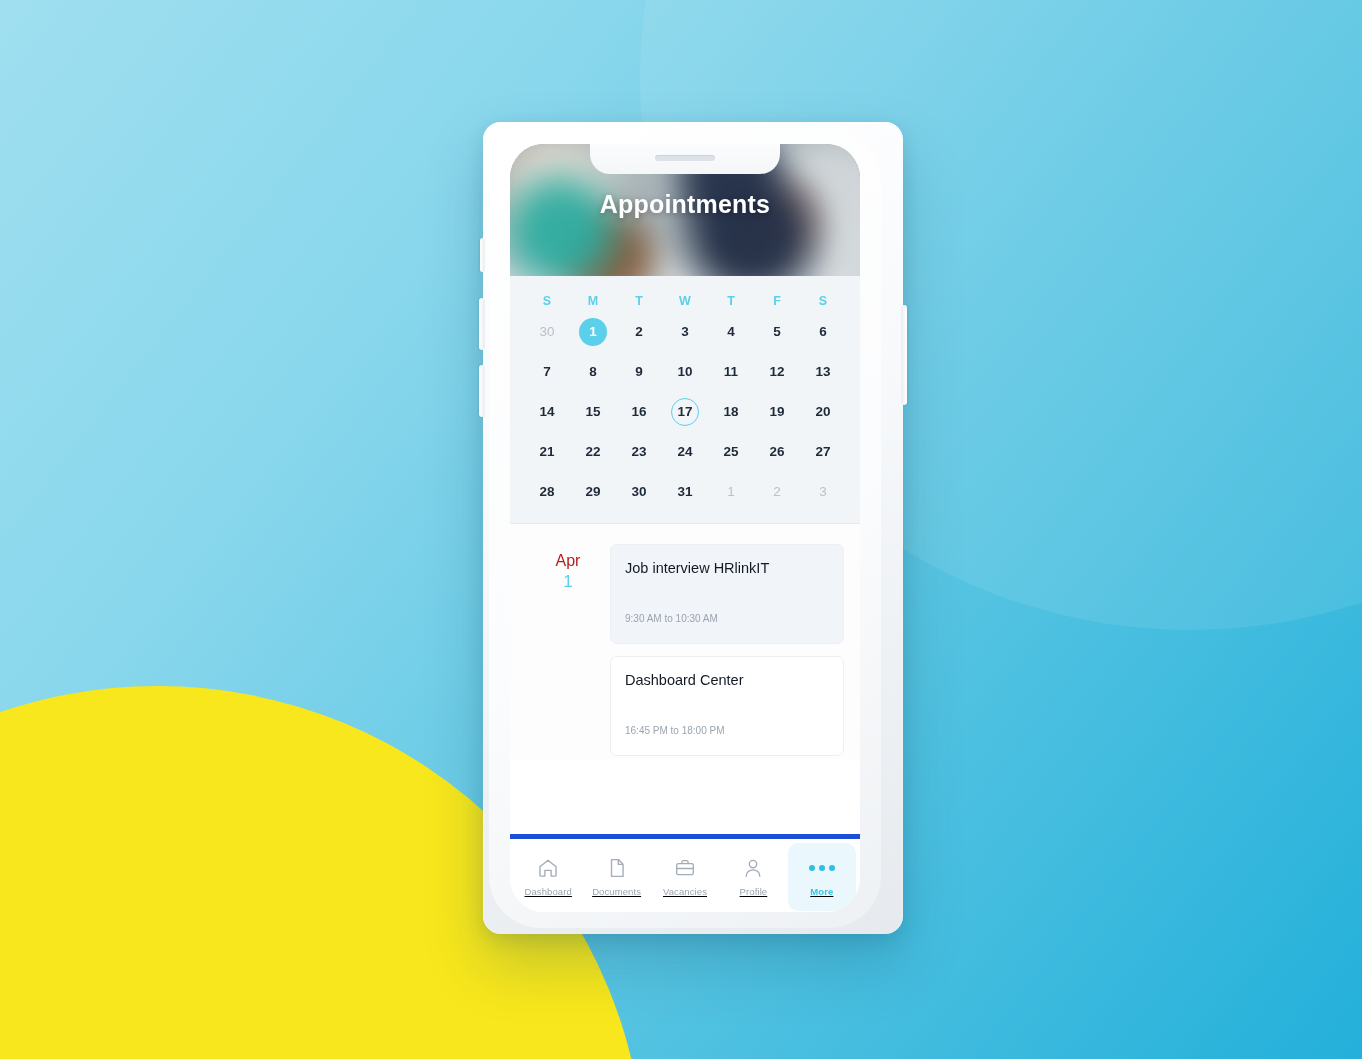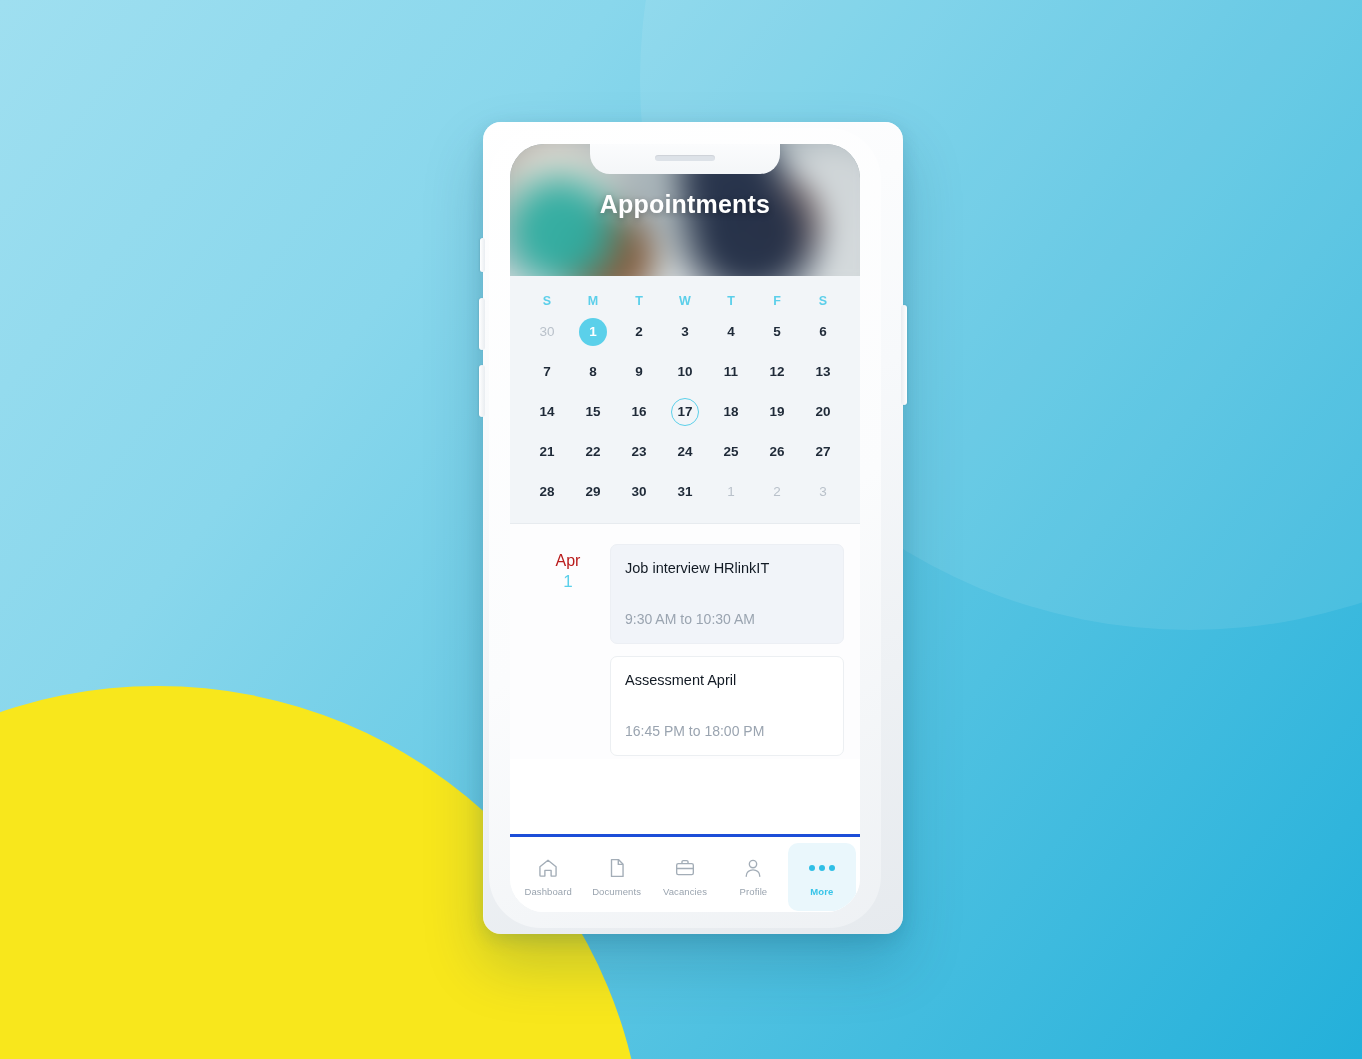--- a/index.html
+++ b/index.html
@@ -242,37 +242,38 @@
   }
   .appt-card.filled { background: #f1f4f9; border: 1px solid #eceff4; }
   .appt-card.outline { background: #ffffff; border: 1px solid #eceff2; }
   .appt-title {
     font-size: 14.5px;
     color: #121a24;
     line-height: 21px;
     margin-bottom: 3px;
   }
   .appt-time {
-    font-size: 14px;
+    font-size: 10px;
     color: #9aa4b0;
     line-height: 20px;
     margin-top: 30px;
   }
 
   
   #tabbar {
     position: absolute;
     left: 0; right: 0; bottom: 0;
     height: 78px;
     background: #ffffff;
-    border-top: 3px solid #1d4ed8;
+    border-top: 5px solid #1d4ed8;
     display: flex;
-    align-items: center;
+    align-items: flex-start;
     padding: 4px 4px 0 4px;
     box-sizing: border-box;
+    text-decoration: underline;
   }
   .tab {
     flex: 1;
     height: 68px;
     display: flex;
     flex-direction: column;
     align-items: center;
     justify-content: center;
     gap: 7px;
     border-radius: 10px;
@@ -442,21 +443,21 @@
             <div class="agenda-date">
               <div class="agenda-month">Apr</div>
               <div class="agenda-day">1</div>
             </div>
             <div class="agenda-items">
               <div class="appt-card filled">
                 <div class="appt-title">Job interview HRlinkIT</div>
                 <div class="appt-time">9:30 AM to 10:30 AM</div>
               </div>
               <div class="appt-card outline">
-                <div class="appt-title">Assessment April</div>
+                <div class="appt-title">Dashboard Center</div>
                 <div class="appt-time">16:45 PM to 18:00 PM</div>
               </div>
             </div>
           </div>
         </div>
 
       <div id="tabbar">
           <div class="tab">
             <div class="tab-icon">
               <svg width="22" height="22" viewBox="0 0 24 24" fill="none">

